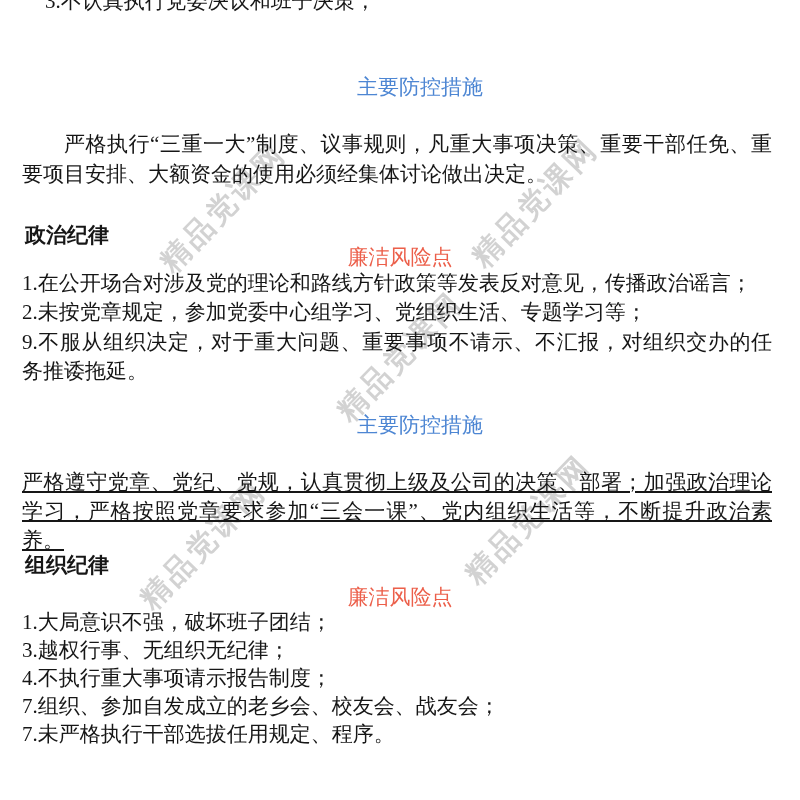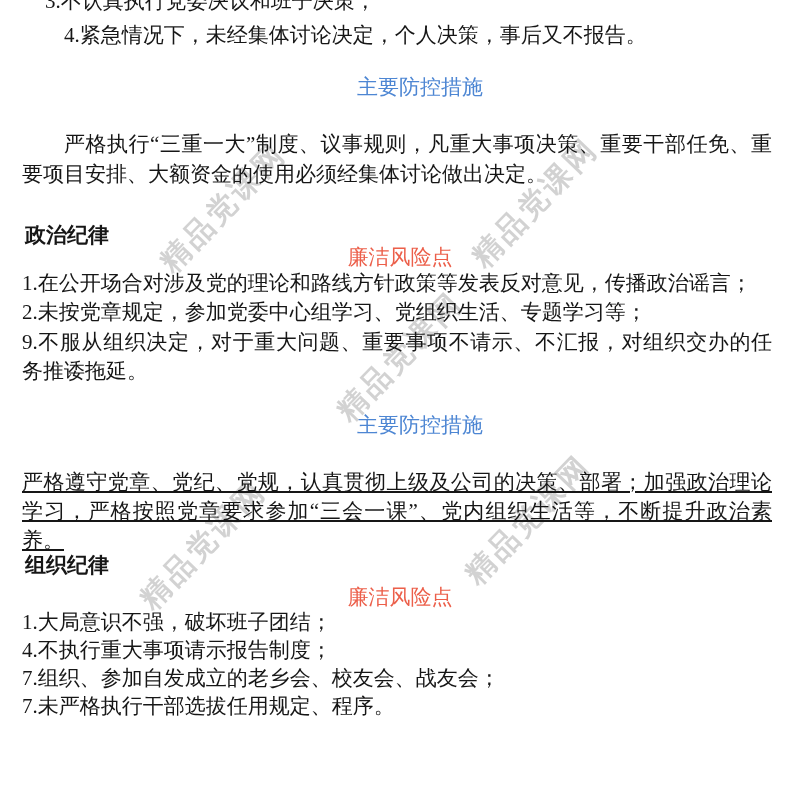--- a/index.html
+++ b/index.html
@@ -31,21 +31,20 @@
       <div class="wm" style="left: 223px; top: 208px; color: rgb(150, 150, 150); opacity: 0.42;">精品党课网</div>
       <div class="wm" style="left: 535px; top: 203px; color: rgb(150, 150, 150); opacity: 0.42;">精品党课网</div>
       <div class="wm" style="left: 400px; top: 357px; color: rgb(150, 150, 150); opacity: 0.42;">精品党课网</div>
       <div class="wm" style="left: 203px; top: 545px; color: rgb(150, 150, 150); opacity: 0.42;">精品党课网</div>
       <div class="wm" style="left: 528px; top: 520px; color: rgb(150, 150, 150); opacity: 0.42;">精品党课网</div>
     </div>
 
   <div class="content">
 
     <div class="line" style="left:45px;top:-13px;">3.不认真执行党委决议和班子决策；</div>
-    <div class="line" style="left:64px;top:21px;">4.紧急情况下，未经集体讨论决定，个人决策，事后又不报告。</div>
 
     <div class="center blue" style="top:73px;">主要防控措施</div>
 
     <div class="block indent-first" style="top:129px;line-height:30px;">严格执行“三重一大”制度、议事规则，凡重大事项决策、重要干部任免、重要项目安排、大额资金的使用必须经集体讨论做出决定。</div>
 
     <div class="line bold" style="left:25px;top:221px;">政治纪律</div>
 
     <div class="center red" style="top:243px;">廉洁风险点</div>
 
     <div class="block" style="top:269px;line-height:29.4px;">
@@ -57,19 +56,20 @@
     <div class="center blue" style="top:411px;">主要防控措施</div>
 
     <div class="block" style="top:468px;line-height:29px;text-decoration:underline;">严格遵守党章、党纪、党规，认真贯彻上级及公司的决策、部署；加强政治理论学习，严格按照党章要求参加“三会一课”、党内组织生活等，不断提升政治素养。</div>
 
     <div class="line bold" style="left:25px;top:551px;">组织纪律</div>
 
     <div class="center red" style="top:583px;">廉洁风险点</div>
 
     <div class="block" style="top:609px;line-height:27.9px;">
       <div>1.大局意识不强，破坏班子团结；</div>
+      <div>3.越权行事、无组织无纪律；</div>
       <div>4.不执行重大事项请示报告制度；</div>
       <div>7.组织、参加自发成立的老乡会、校友会、战友会；</div>
       <div>7.未严格执行干部选拔任用规定、程序。</div>
     </div>
 
   </div>
 </div>
 
 </body></html>

